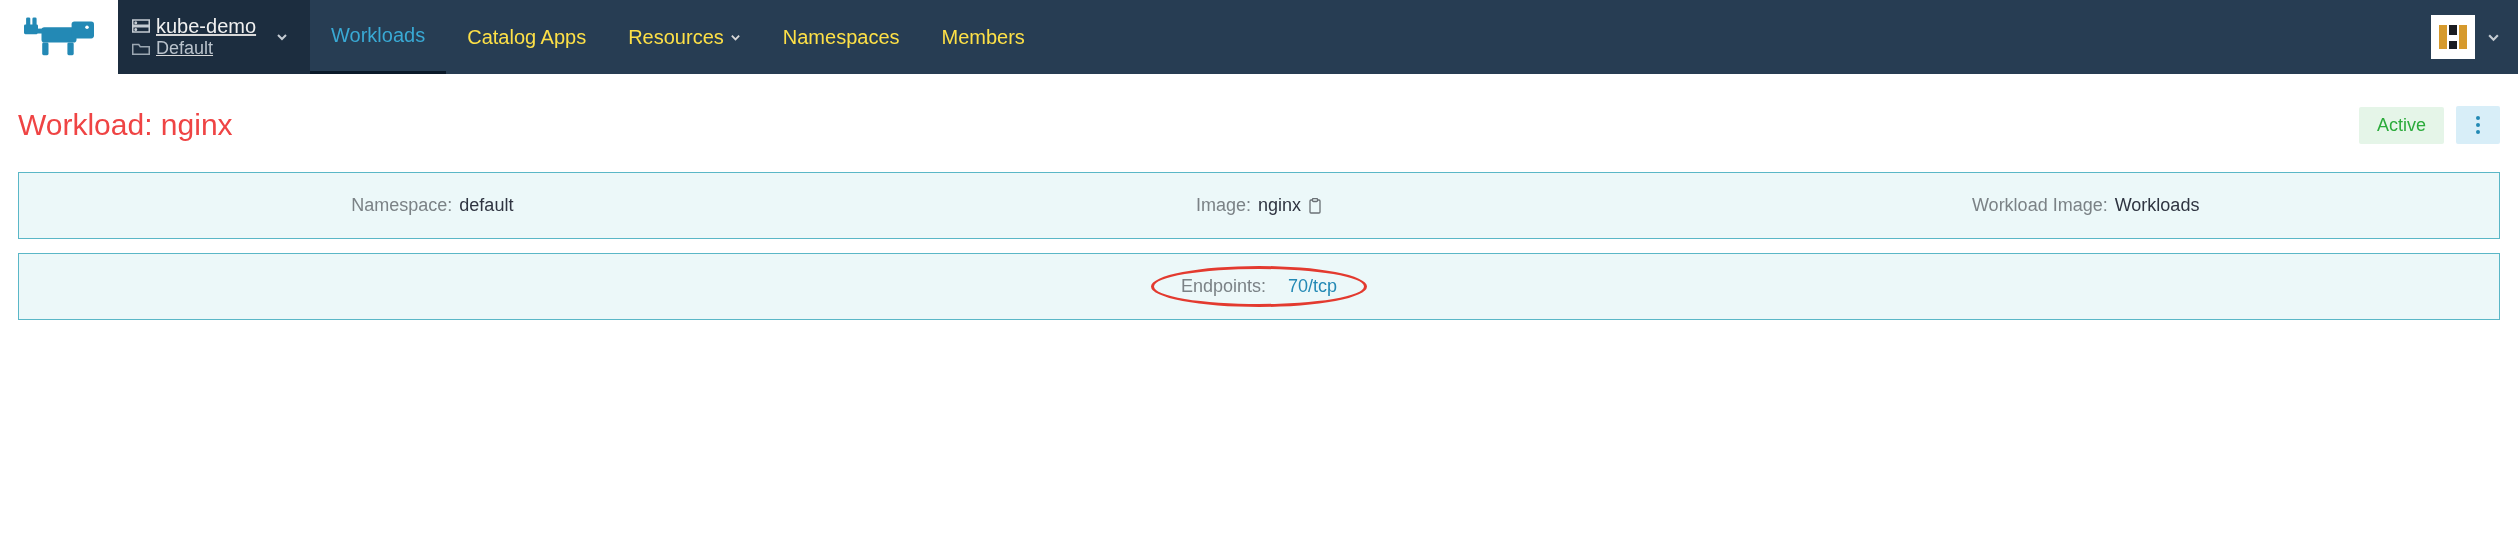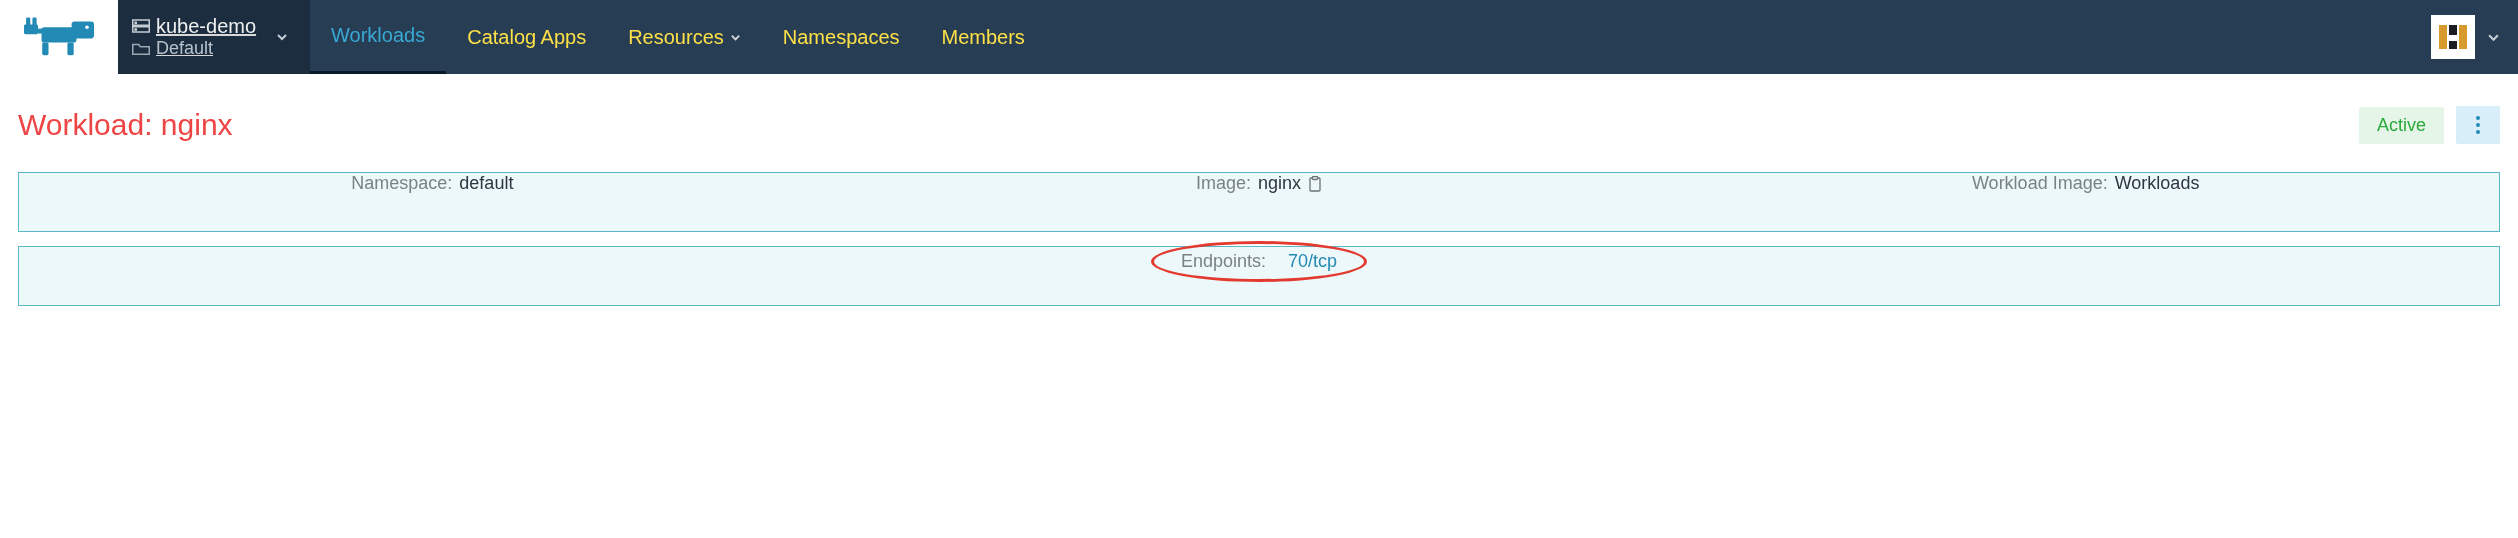--- a/index.html
+++ b/index.html
@@ -168,22 +168,22 @@
       width: 4px;
       height: 18px;
     }
 
     
     .info-panel {
       margin: 0 18px 14px 18px;
       background: #ecf8f9;
       border: 1px solid #5ab7c7;
       display: flex;
-      align-items: flex-start;
-      height: 60px;
+      align-items: center;
+      height: 67px;
     }
     .info-cell {
       flex: 1;
       display: flex;
       align-items: center;
       justify-content: center;
       gap: 7px;
       font-size: 18px;
       position: relative;
     }

